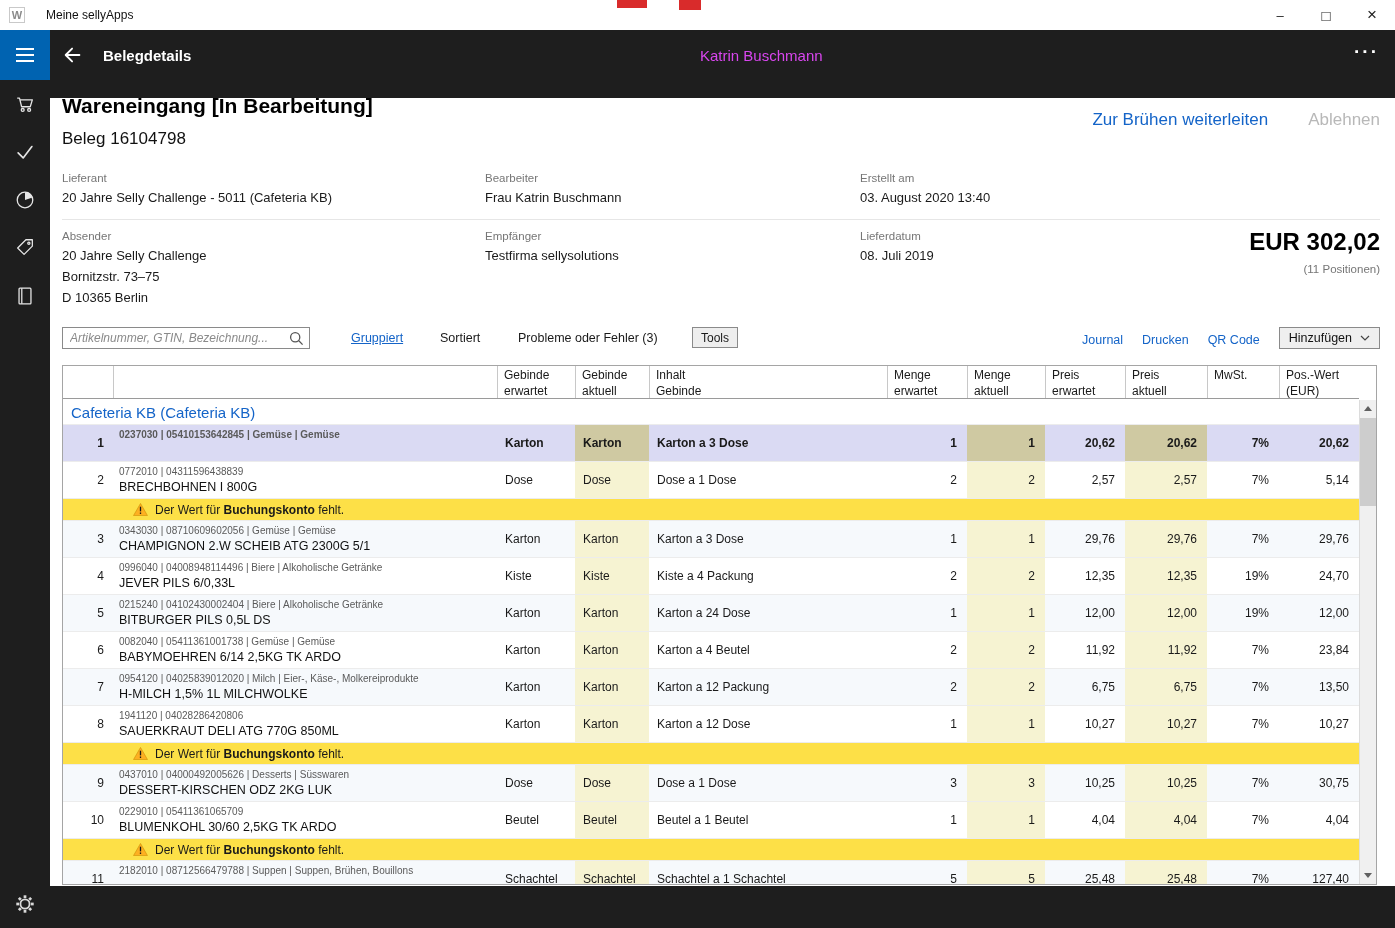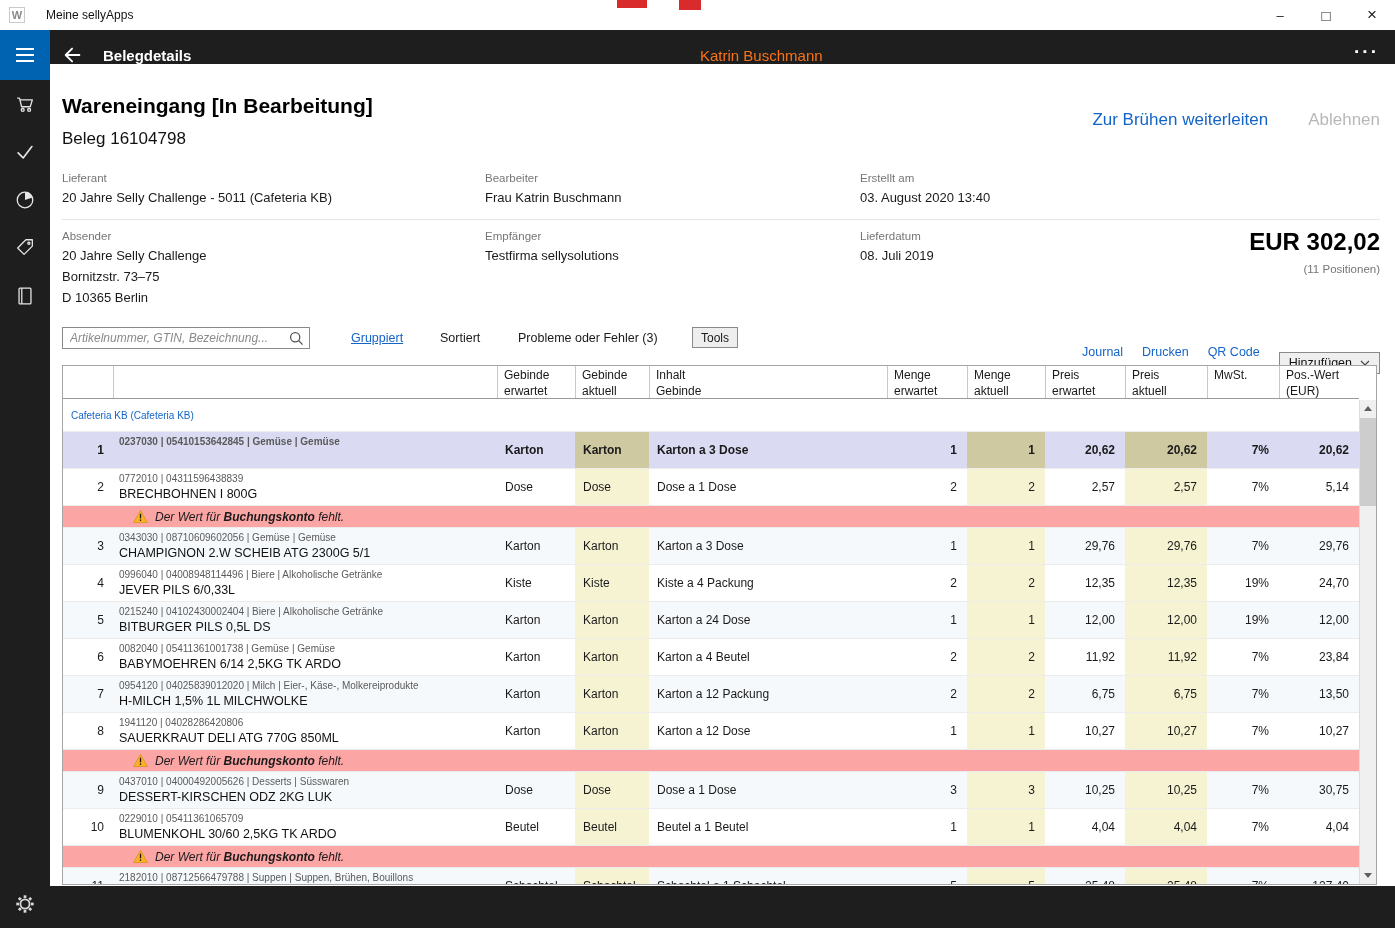--- a/index.html
+++ b/index.html
@@ -11,26 +11,26 @@
   .app-icon { margin-left:9px; width:16px; height:16px; display:flex; align-items:center; justify-content:center;
     font-size:11px; font-weight:bold; color:#8a8a8a; border:1px solid #c9c9c9; }
   .app-title { margin-left:21px; font-size:12px; color:#111; }
   .red-marker { position:absolute; background:#d92b2b; top:0; }
   .rm1 { left:617px; width:30px; height:8px; }
   .rm2 { left:679px; width:22px; height:10px; }
   .win-controls { position:absolute; right:0; top:0; height:30px; display:flex; }
   .win-btn { width:46px; height:30px; display:flex; align-items:center; justify-content:center; font-size:13px; color:#222; cursor:default; }
 
   
-  .navbar { position:absolute; top:30px; left:0; right:0; height:34px; background:#1e1e1e; z-index:20; }
+  .navbar { position:absolute; top:30px; left:0; right:0; height:68px; background:#1e1e1e; z-index:20; }
   .hamburger { position:absolute; left:0; top:0; width:50px; height:50px; background:#0063b1; display:flex; flex-direction:column; align-items:center; justify-content:center; gap:4px; }
   .hamburger span { display:block; width:18px; height:2px; background:#fff; }
   .back-btn { position:absolute; left:61px; top:13px; width:24px; height:24px; display:flex; align-items:center; justify-content:center; }
   .nav-title { position:absolute; left:103px; top:17px; color:#fff; font-weight:bold; font-size:15px; }
-  .nav-user { position:absolute; left:700px; top:17px; color:#f97316; font-size:15px; }
+  .nav-user { position:absolute; left:700px; top:17px; color:#d946ef; font-size:15px; }
   .nav-more { position:absolute; right:16px; top:11px; color:#fff; font-size:19px; letter-spacing:2px; font-weight:bold; }
 
   
   .sidebar { position:absolute; top:80px; left:0; bottom:0; width:50px; background:#1e1e1e; z-index:20; }
   .side-icon { width:50px; height:48px; display:flex; align-items:center; justify-content:center; }
   .side-gear { position:absolute; bottom:0; left:0; }
 
   
   .bottombar { position:absolute; left:50px; right:0; bottom:0; height:42px; background:#1e1e1e; }
 
@@ -63,43 +63,43 @@
   .search-glyph { position:absolute; right:5px; top:3px; }
   .tb-link { position:absolute; top:4px; font-size:12.5px; color:#1a1a1a; }
   .tb-grouped { left:289px; color:#1464c8; text-decoration:underline; }
   .tb-sorted { left:378px; }
   .tb-problems { left:456px; }
   .tools-btn { position:absolute; left:630px; top:0; height:21px; padding:0 8px; background:#eee; border:1px solid #8a8a8a;
     font-size:12px; display:flex; align-items:center; }
   .tb-right { position:absolute; right:0; top:0; display:flex; align-items:center; gap:19px; }
   .tb-right .rlink { font-size:12.5px; color:#1464c8; padding-top:3px; }
   .add-btn { height:22px; padding:0 9px; background:#efefef; border:1px solid #8a8a8a; font-size:12.5px;
-    display:flex; align-items:center; gap:8px; color:#111;margin-top:25px; }
+    display:flex; align-items:center; gap:8px; color:#111; }
 
   
   .table-wrap { position:absolute; left:12px; top:285px; width:1315px; height:520px; border:1px solid #a5a5a5; background:#fff; overflow:hidden; }
   .thead { height:33px; border-bottom:1px solid #9a9a9a; display:grid;
     grid-template-columns:50px 384px 78px 74px 238px 80px 78px 80px 82px 72px 80px; width:1296px; }
   .th { font-size:12px; padding:2px 6px; border-left:1px solid #c8c8c8; white-space:pre-line; line-height:1.3; color:#1a1a1a; overflow:hidden; }
   .th:first-child { border-left:none; }
   .tbody { position:absolute; top:34px; left:0; right:17px; bottom:0; overflow:hidden; }
-  .group-row { height:32px; display:flex; align-items:center; padding-left:8px; font-size:10px; color:#1464c8; border-bottom:1px solid #ececec; }
+  .group-row { height:25px; display:flex; align-items:center; padding-left:8px; font-size:15px; color:#1464c8; border-bottom:1px solid #ececec; }
   .trow { display:grid; grid-template-columns:50px 384px 78px 74px 238px 80px 78px 80px 82px 72px 80px;
     height:37px; border-bottom:1px solid #ececec; background:#fff; }
   .trow.alt { background:#f6f9fc; }
   .trow.selected { background:#dadaf3; font-weight:bold; }
   .c { display:flex; align-items:center; padding:0 8px; overflow:hidden; font-size:12px; }
   .c.num { justify-content:flex-end; padding-right:9px; }
   .c.art { display:block; padding:4px 0 0 6px; }
   .meta { font-size:10px; color:#5a5a5a; white-space:nowrap; }
   .nm { font-size:12.5px; color:#111; margin-top:3px; white-space:nowrap; }
   .c.r { justify-content:flex-end; padding-right:10px; }
   .yellow { background:#f6f3d2; }
   .trow.selected .yellow { background:#cfc9a2; }
-  .wrow { display:flex; align-items:center; height:22px; padding-left:70px; border-bottom:1px solid #ececec; font-size:12px; gap:7px; background:#fca5a5;font-style:italic; }
+  .wrow { display:flex; align-items:center; height:22px; padding-left:70px; border-bottom:1px solid #ececec; font-size:12px; gap:7px; background:#fde047; }
 
   
   .vscroll { position:absolute; top:34px; right:0; bottom:0; width:17px; background:#f0f0f0; border-left:1px solid #dcdcdc; }
   .sb-btn { height:17px; display:flex; align-items:center; justify-content:center; }
   .tri-up { width:0; height:0; border-left:4px solid transparent; border-right:4px solid transparent; border-bottom:5px solid #606060; }
   .tri-down { width:0; height:0; border-left:4px solid transparent; border-right:4px solid transparent; border-top:5px solid #606060; }
   .sb-thumb { position:absolute; top:18px; left:0; width:100%; height:88px; background:#cdcdcd; }
   .sb-down-btn { position:absolute; bottom:0; left:0; width:100%; }
 </style>
 </head>

